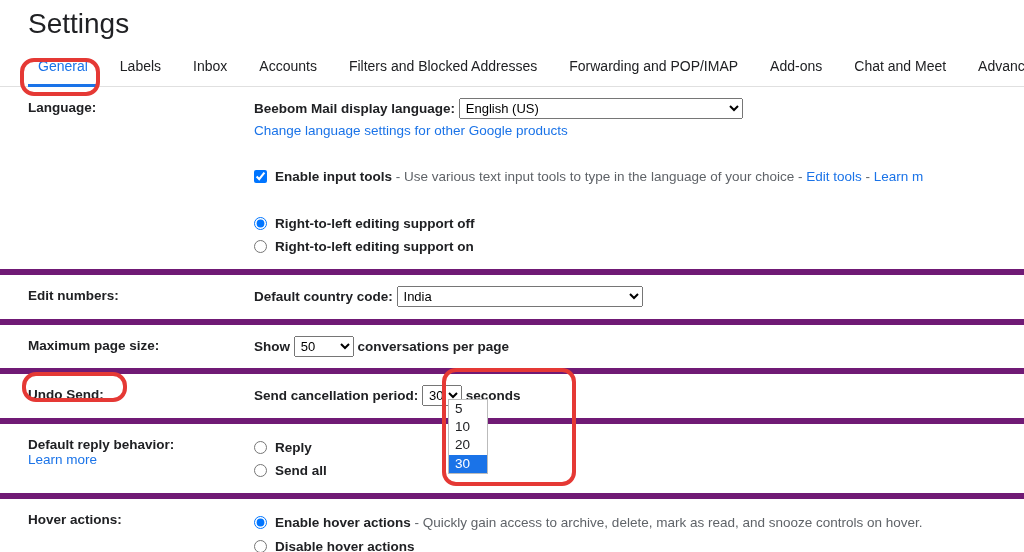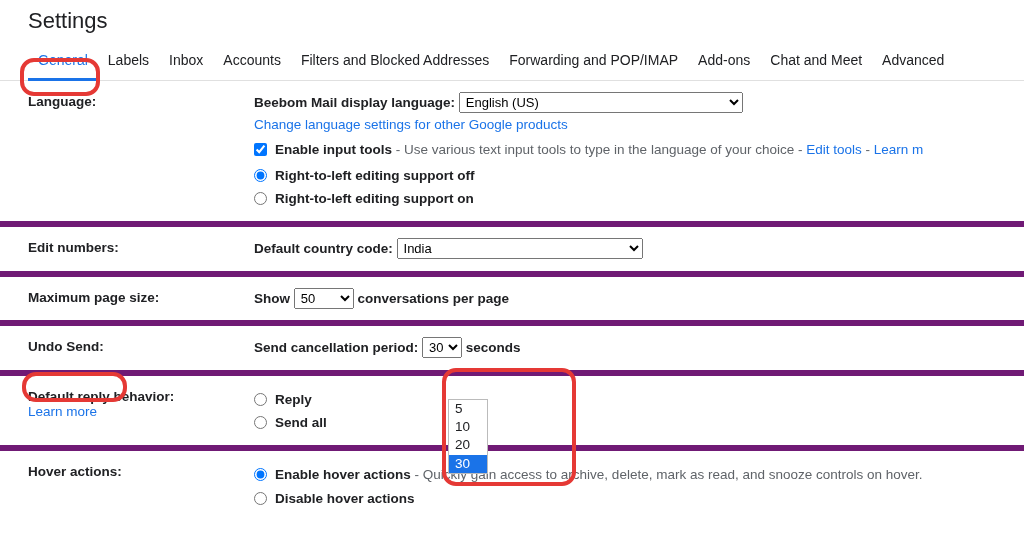--- a/index.html
+++ b/index.html
@@ -1,19 +1,19 @@
 <!DOCTYPE html>
 <html><head>
   <meta charset="utf-8">
   <style>
     * { box-sizing: border-box; margin: 0; padding: 0; }
     body { font-family: Arial, Helvetica, sans-serif; font-size: 13.5px; color: #202124; background: #fff; width: 1024px; height: 552px; overflow: hidden; position: relative; }
     .container { padding: 0; }
-    .page-title { font-size: 22px; font-weight: 400; padding: 8px 0 10px 28px; }
-    .tabs { display: flex; gap: 0; padding-left: 28px; border-bottom: 1px solid #e0e0e0; }
+    .page-title { font-size: 28px; font-weight: 400; padding: 8px 0 10px 28px; }
+    .tabs { display: flex; gap: 12px; padding-left: 28px; border-bottom: 1px solid #e0e0e0; }
     .tab { padding: 8px 10px 10px 10px; cursor: pointer; color: #202124; font-size: 14px; white-space: nowrap; }
     .tab.active { color: #1a73e8; border-bottom: 3px solid #1a73e8; margin-bottom: -1px; }
     .highlight-box { position: absolute; border: 4px solid #e53935; border-radius: 14px; pointer-events: none; }
     .settings-body { padding: 0; }
     .row { display: flex; align-items: flex-start; padding: 11px 10px 11px 28px; font-size: 13.5px; }
     .row.bordered { border-bottom: 6px solid #701a75; }
     .row-label { width: 226px; flex-shrink: 0; font-weight: 700; padding-top: 2px; }
     .row-content { flex: 1; line-height: 1.6; }
     .link { color: #1a73e8; cursor: pointer; }
     .muted { color: #5f6368; }
@@ -21,21 +21,21 @@
     .lang-select { width: 284px; }
     .country-select { width: 246px; }
     .small-select { width: 60px; }
     .tiny-select { width: 40px; }
     .check-line, .radio-line { display: flex; align-items: baseline; gap: 8px; margin-top: 2px; }
     .dropdown-float { position: absolute; background: #fff; border: 1px solid #bbb; width: 40px; font-size: 13.5px; }
     .dropdown-opt { padding: 0 6px; cursor: pointer; line-height: 1.35; }
     .dropdown-opt.highlighted { background: #1a73e8; color: #fff; }
     b { font-weight: 700; }
     input[type="checkbox"], input[type="radio"] { transform: translateY(2px); }
-    .spacer-top { margin-top: 4px; }
+    .spacer-top { margin-top: 25px; }
   </style>
 </head>
 <body>
 
 <div class="container">
   <div class="page-title">Settings</div>
 
   <div class="tabs">
     <div class="tab active">General</div>
     <div class="tab">Labels</div>

